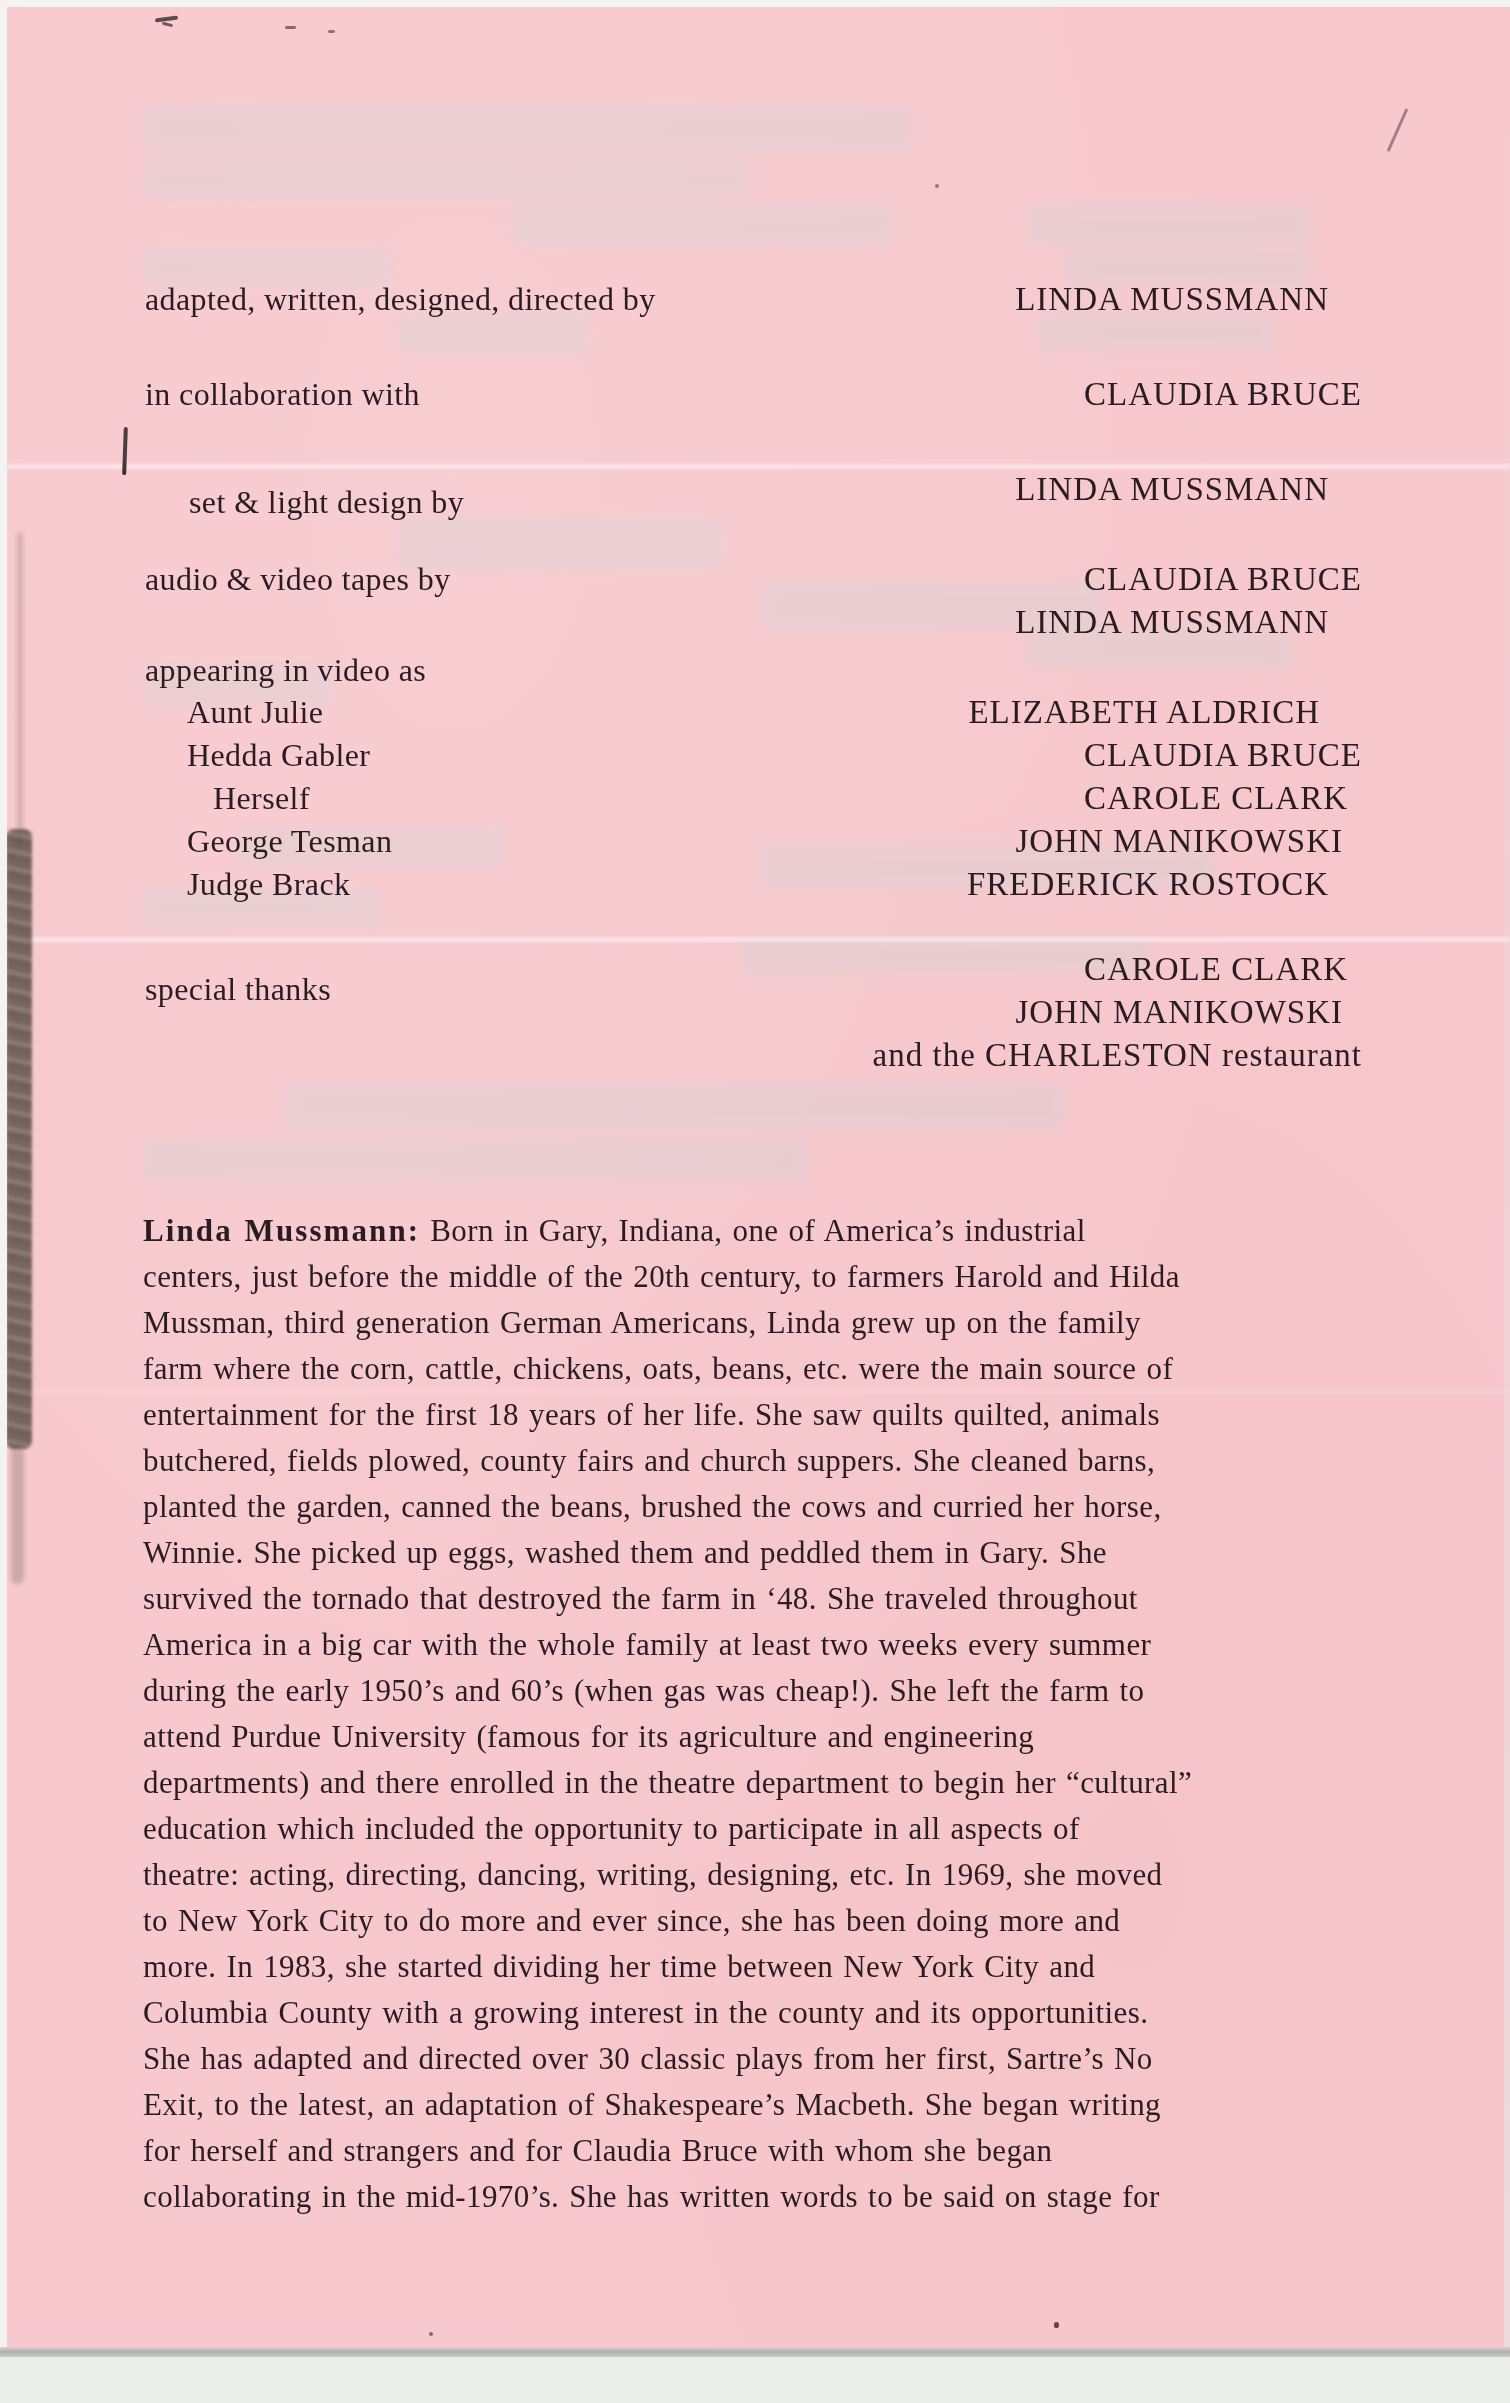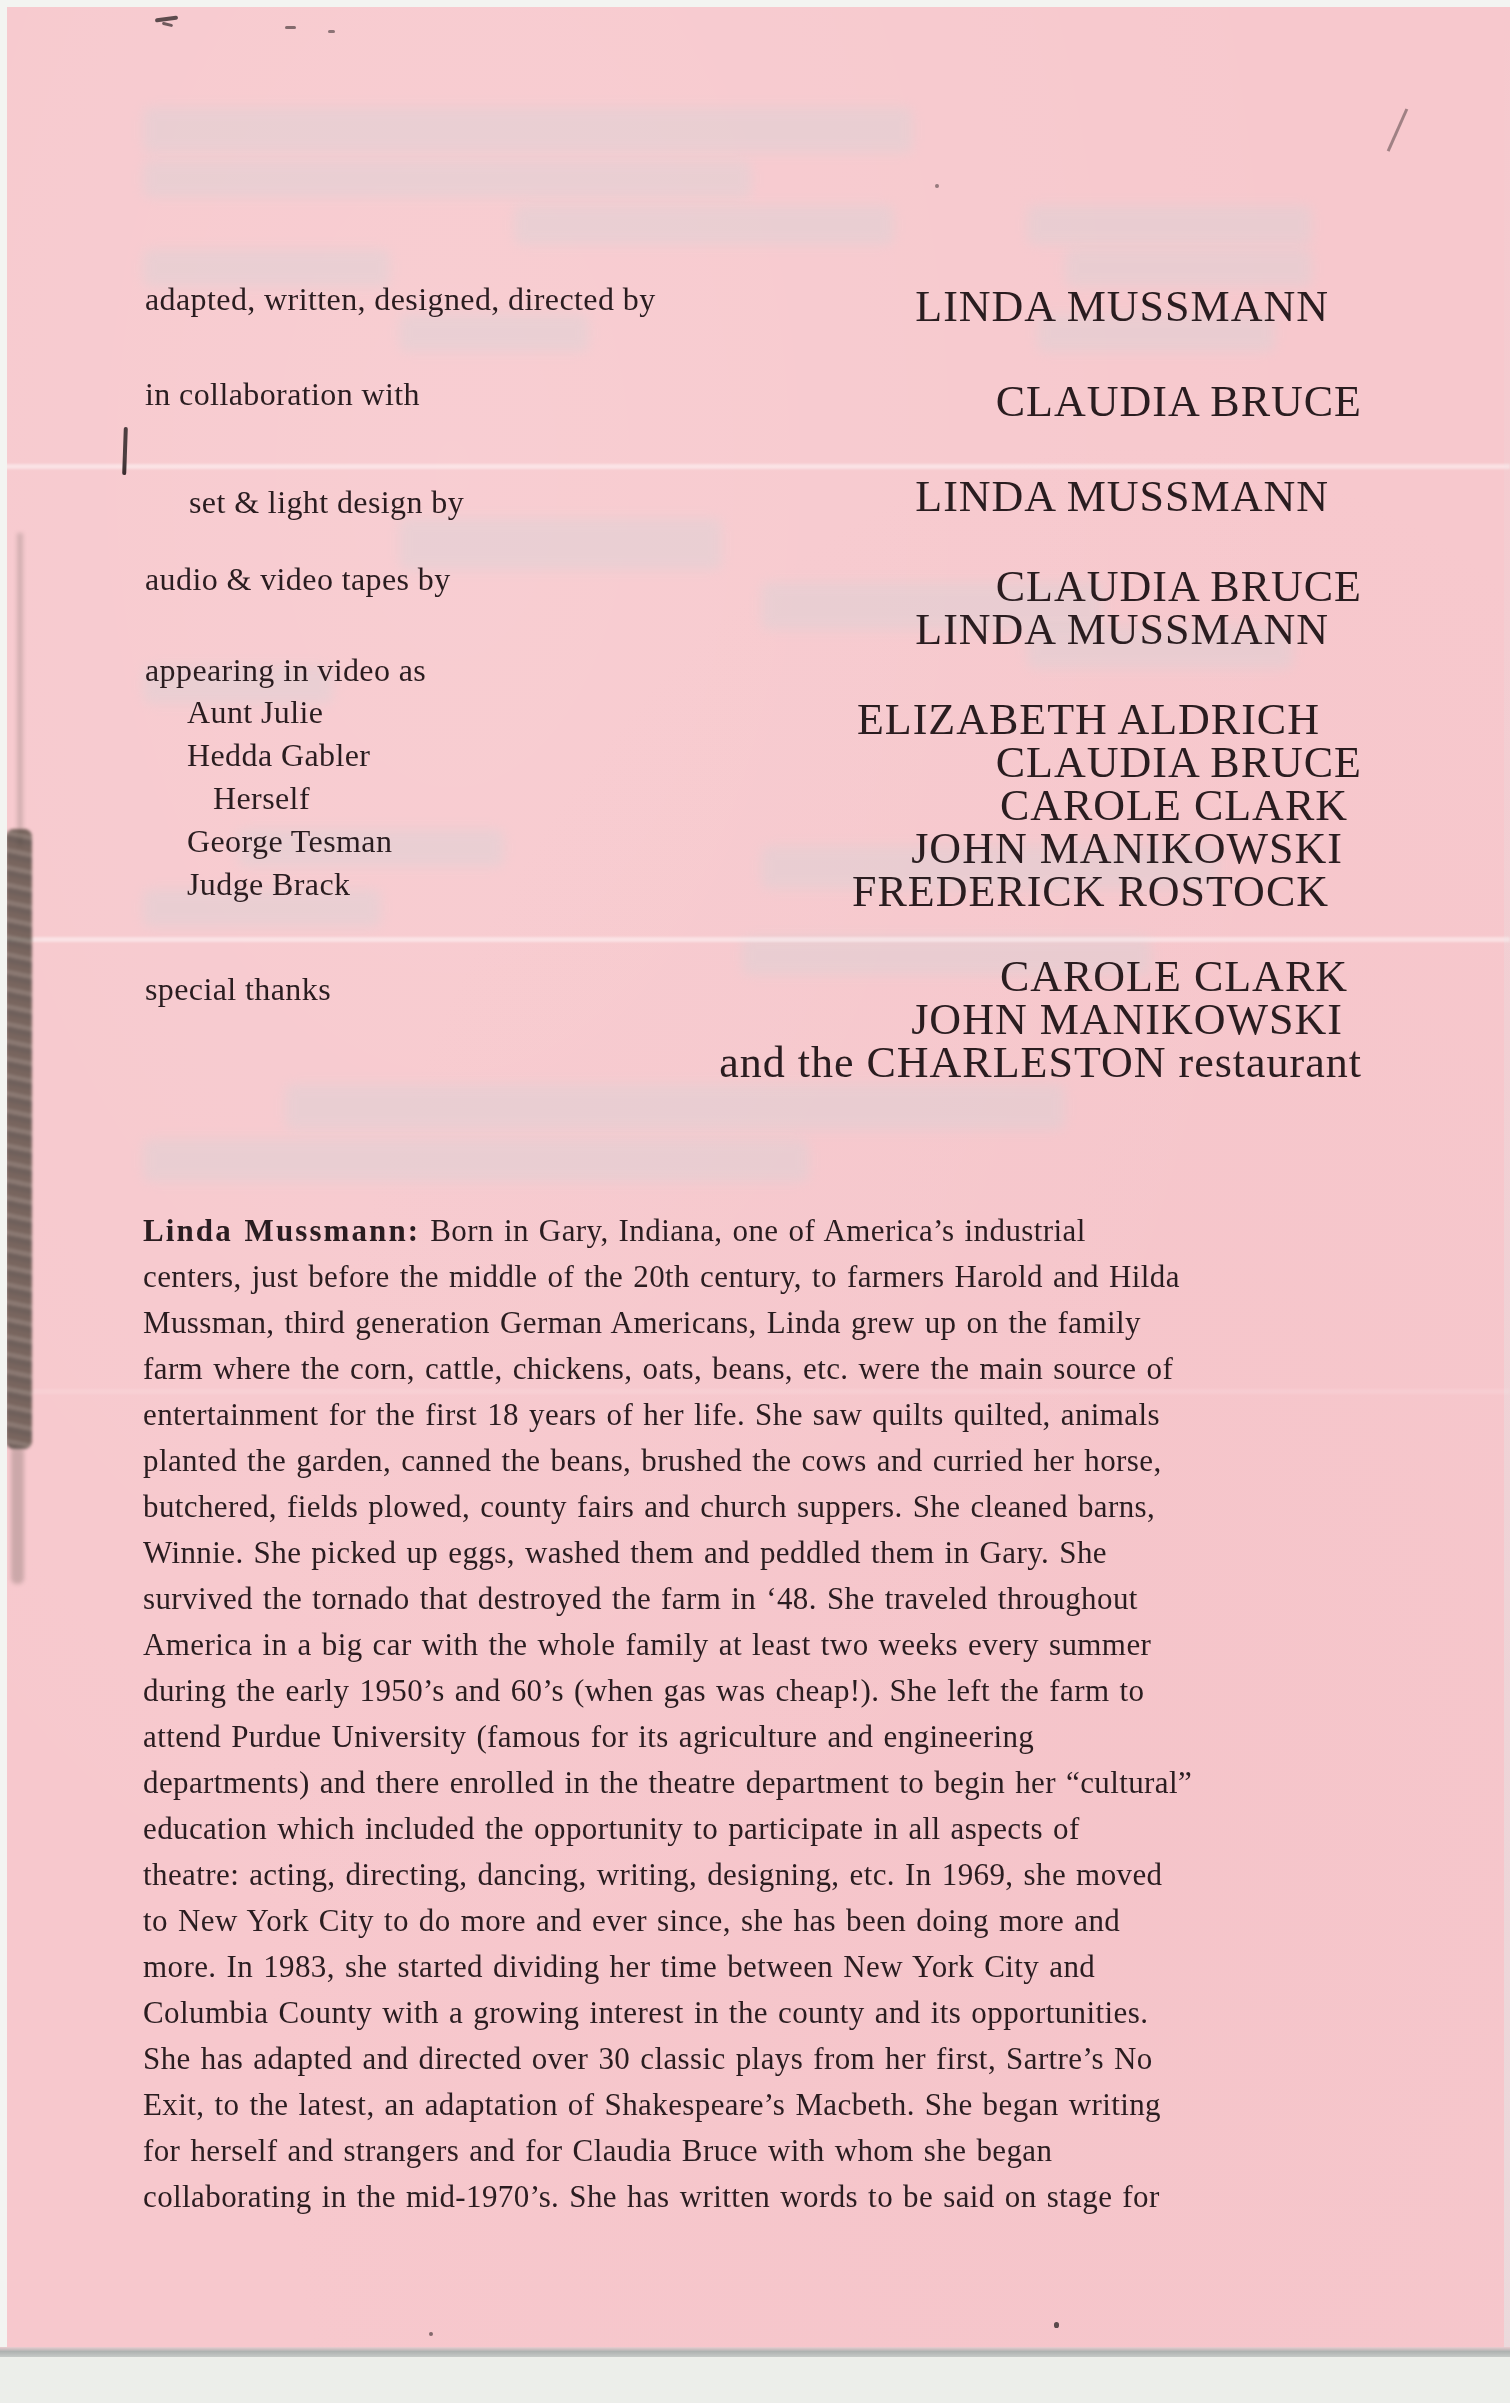--- a/index.html
+++ b/index.html
@@ -44,21 +44,21 @@
   .pen.vstroke{left:123px;top:427px;width:3.8px;height:48px;opacity:.9;border-radius:1.9px;
      background:linear-gradient(#3a2f31 60%,#241a1c);transform:rotate(2deg);}
   .pen.slash{left:1396px;top:107px;width:2.9px;height:46px;transform:rotate(24deg);opacity:.45;}
   .pen.speck1{left:1054px;top:2322px;width:4.8px;height:5.7px;opacity:.8;border-radius:50%;}
   .pen.speck2{left:429px;top:2332px;width:3.8px;height:3.8px;opacity:.6;border-radius:50%;}
   .pen.speck3{left:935px;top:184px;width:3.8px;height:3.8px;opacity:.5;border-radius:50%;}
 
   
   .credit-label{position:absolute;font-size:32px;letter-spacing:0.4px;white-space:nowrap;}
   .credit-role{position:absolute;font-size:32px;letter-spacing:0.4px;white-space:nowrap;}
-  .credit-name{position:absolute;font-size:44px;letter-spacing:1px;white-space:nowrap;text-align:left;font-family:Liberation Serif, serif;}
+  .credit-name{position:absolute;font-size:33px;letter-spacing:1px;white-space:nowrap;text-align:left;font-family:Liberation Serif, serif;}
 
   
   #bio{position:absolute;left:143px;top:1208px;width:1294px;}
   .bio-line{height:46px;line-height:46px;font-size:31px;letter-spacing:0.4px;word-spacing:1.9px;white-space:nowrap;}
   .run-bold{font-weight:bold;letter-spacing:2.1px;}
   .run-underline{text-underline-offset:3.8px;text-decoration-thickness:2.4px;}
 </style>
 </head>
 <body>
 
@@ -126,22 +126,22 @@
       <div class="credit-name" style="top: 951px; right: 162px;">CAROLE CLARK</div>
       <div class="credit-name" style="top: 994px; right: 167px;">JOHN MANIKOWSKI</div>
       <div class="credit-name" style="top: 1037px; right: 148px;">and the CHARLESTON restaurant</div>
     </div>
   <div id="bio">
       <div class="bio-line"><span class="run-bold">Linda Mussmann:</span><span> Born in Gary, Indiana, one of America’s industrial</span></div>
       <div class="bio-line"><span>centers, just before the middle of the 20th century, to farmers Harold and Hilda</span></div>
       <div class="bio-line"><span>Mussman, third generation German Americans, Linda grew up on the family</span></div>
       <div class="bio-line"><span>farm where the corn, cattle, chickens, oats, beans, etc. were the main source of</span></div>
       <div class="bio-line"><span>entertainment for the first 18 years of her life. She saw quilts quilted, animals</span></div>
+      <div class="bio-line"><span>butchered, fields plowed, county fairs and church suppers. She cleaned barns,</span></div>
       <div class="bio-line"><span>planted the garden, canned the beans, brushed the cows and curried her horse,</span></div>
-      <div class="bio-line"><span>butchered, fields plowed, county fairs and church suppers. She cleaned barns,</span></div>
       <div class="bio-line"><span>Winnie. She picked up eggs, washed them and peddled them in Gary. She</span></div>
       <div class="bio-line"><span>survived the tornado that destroyed the farm in ‘48. She traveled throughout</span></div>
       <div class="bio-line"><span>America in a big car with the whole family at least two weeks every summer</span></div>
       <div class="bio-line"><span>during the early 1950’s and 60’s (when gas was cheap!). She left the farm to</span></div>
       <div class="bio-line"><span>attend Purdue University (famous for its agriculture and engineering</span></div>
       <div class="bio-line"><span>departments) and there enrolled in the theatre department to begin her “cultural”</span></div>
       <div class="bio-line"><span>education which included the opportunity to participate in all aspects of</span></div>
       <div class="bio-line"><span>theatre: acting, directing, dancing, writing, designing, etc. In 1969, she moved</span></div>
       <div class="bio-line"><span>to New York City to do more and ever since, she has been doing more and</span></div>
       <div class="bio-line"><span>more. In 1983, she started dividing her time between New York City and</span></div>

